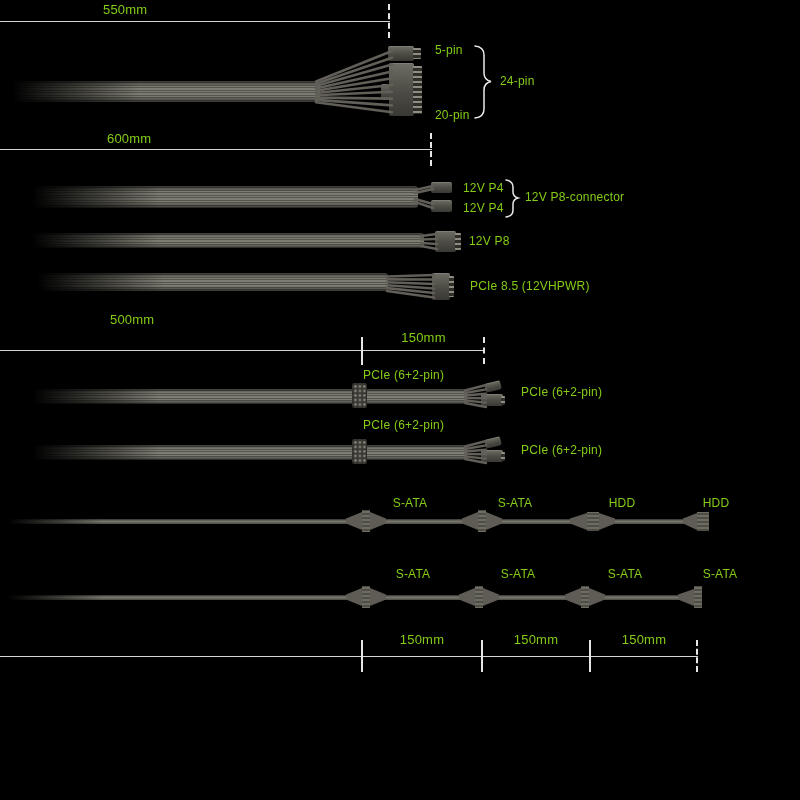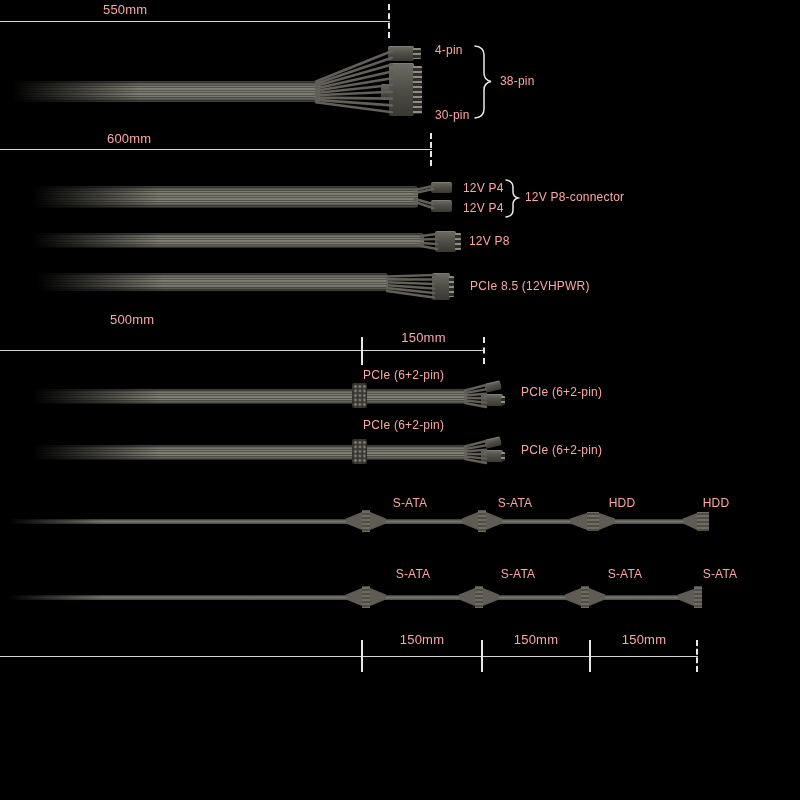--- a/index.html
+++ b/index.html
@@ -1,21 +1,21 @@
 <!DOCTYPE html>
 <html><head>
 <meta charset="utf-8">
 <style>
   html,body{margin:0;padding:0;background:#000;}
   #canvas{
     position:relative;width:800px;height:800px;background:#000;overflow:hidden;
     font-family:"Liberation Sans",sans-serif;
   }
   .lbl{
-    position:absolute;color:#fca5a5;font-size:12px;line-height:1.2;
+    position:absolute;color:#84cc16;font-size:12px;line-height:1.2;
     white-space:nowrap;letter-spacing:.2px;
   }
   .mlbl{font-size:13px;}
   .ctr{transform:translateX(-50%);}
   .seg{position:absolute;text-align:center;}
   .meas-line{position:absolute;height:1px;background:#d4d4d4;}
   .tick{position:absolute;width:2px;background:#e6e6e6;}
   .tick.dashed{width:0;background:none;border-left:2px dashed #e6e6e6;}
   .ribbon{
     position:absolute;border-radius:3px;
@@ -55,23 +55,23 @@
   <div class="lbl mlbl" style="left:103px;top:2px">550mm</div>
   <div class="meas-line" style="left:0;top:21px;width:390px"></div>
   <div class="tick dashed" style="left:388px;top:4px;height:34px"></div>
 
   <div class="ribbon" style="left:0;top:81px;width:320px;height:21px"></div>
   <div class="conn" style="left:388px;top:46px;width:26px;height:15px"></div>
   <div class="teeth" style="left:413px;top:48px;width:8px;height:11px"></div>
   <div class="conn" style="left:389px;top:63px;width:25px;height:53px"></div>
   <div class="teeth" style="left:413px;top:66px;width:9px;height:48px"></div>
   <div class="conn" style="left:381px;top:84px;width:8px;height:16px"></div>
-  <div class="lbl" style="left:435px;top:43px">4-pin</div>
-  <div class="lbl" style="left:435px;top:108px">30-pin</div>
-  <div class="lbl" style="left:500px;top:74px">38-pin</div>
+  <div class="lbl" style="left:435px;top:43px">5-pin</div>
+  <div class="lbl" style="left:435px;top:108px">20-pin</div>
+  <div class="lbl" style="left:500px;top:74px">24-pin</div>
 
   <div class="lbl mlbl" style="left:107px;top:131px">600mm</div>
   <div class="meas-line" style="left:0;top:149px;width:432px"></div>
   <div class="tick dashed" style="left:430px;top:133px;height:33px"></div>
 
   <div class="ribbon" style="left:20px;top:186px;width:398px;height:22px"></div>
   <div class="conn" style="left:431px;top:182px;width:21px;height:11px"></div>
   <div class="conn" style="left:431px;top:200px;width:21px;height:12px"></div>
   <div class="lbl" style="left:463px;top:181px">12V P4</div>
   <div class="lbl" style="left:463px;top:201px">12V P4</div>

